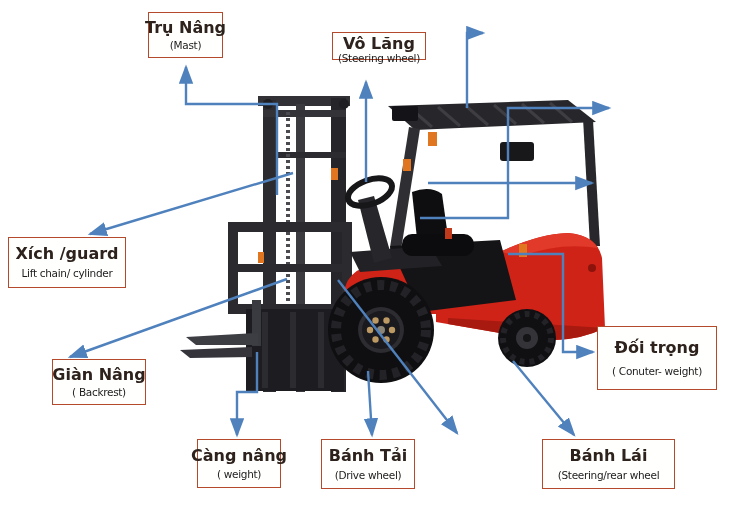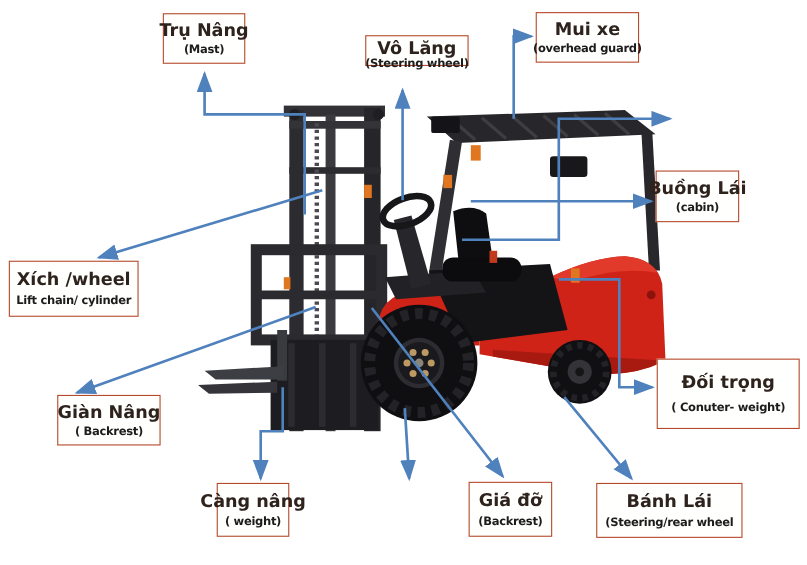--- a/index.html
+++ b/index.html
@@ -32,21 +32,21 @@
   }
   .label-box .vi{
     font-size:16px;
     font-weight:bold;
     color:var(--text-vi);
     white-space:nowrap;
     line-height:1.1;
   }
   .label-box .en{
     font-size:10.5px;
-    font-weight:bold;
+    font-weight:normal;
     letter-spacing:-0.3px;
     color:var(--text-en);
     white-space:nowrap;
     line-height:1.1;
   }
   .arrow{
     fill:none;
     stroke:var(--arrow);
     stroke-width:2.4;
   }
@@ -181,55 +181,47 @@
   <div class="label-box" style="left:148px;top:12px;width:75px;height:46px">
     <span class="vi">Trụ Nâng</span>
     <span class="en">(Mast)</span>
   </div>
 
   <div class="label-box" style="left:332px;top:32px;width:94px;height:28px">
     <span class="vi">Vô Lăng</span>
     <span class="en">(Steering wheel)</span>
   </div>
 
-  <div class="label-box" style="left:487px;top:11px;width:94px;height:46px">
-    <span class="vi">Mui xe</span>
-    <span class="en">(overhead guard)</span>
-  </div>
-
-
-  <div class="label-box" style="left:596px;top:155px;width:76px;height:47px">
-    <span class="vi">Buồng Lái</span>
-    <span class="en">(cabin)</span>
-  </div>
+
+
 
   <div class="label-box" style="left:8px;top:237px;width:118px;height:51px">
-    <span class="vi">Xích /wheel</span>
+    <span class="vi">Xích /guard</span>
     <span class="en">Lift chain/ cylinder</span>
   </div>
 
   <div class="label-box" style="left:52px;top:359px;width:94px;height:46px">
     <span class="vi">Giàn Nâng</span>
     <span class="en">( Backrest)</span>
   </div>
 
-  <div class="label-box" style="left:197px;top:439px;width:66px;height:49px">
+  <div class="label-box" style="left:197px;top:439px;width:84px;height:49px">
     <span class="vi">Càng nâng</span>
     <span class="en">( weight)</span>
   </div>
 
-
-  <div class="label-box" style="left:426px;top:438px;width:76px;height:50px">
-    <span class="vi">Giá đỡ</span>
-    <span class="en">(Backrest)</span>
-  </div>
+  <div class="label-box" style="left:321px;top:439px;width:94px;height:50px">
+    <span class="vi">Bánh Tải</span>
+    <span class="en">(Drive wheel)</span>
+  </div>
+
 
   <div class="label-box" style="left:542px;top:439px;width:133px;height:50px">
     <span class="vi">Bánh Lái</span>
     <span class="en">(Steering/rear wheel</span>
   </div>
 
-  <div class="label-box" style="left:597px;top:326px;width:130px;height:64px">
+  <div class="label-box" style="left:597px;top:326px;width:120px;height:64px">
     <span class="vi">Đối trọng</span>
     <span class="en">( Conuter- weight)</span>
   </div>
 
 </div>
 
 </body></html>

